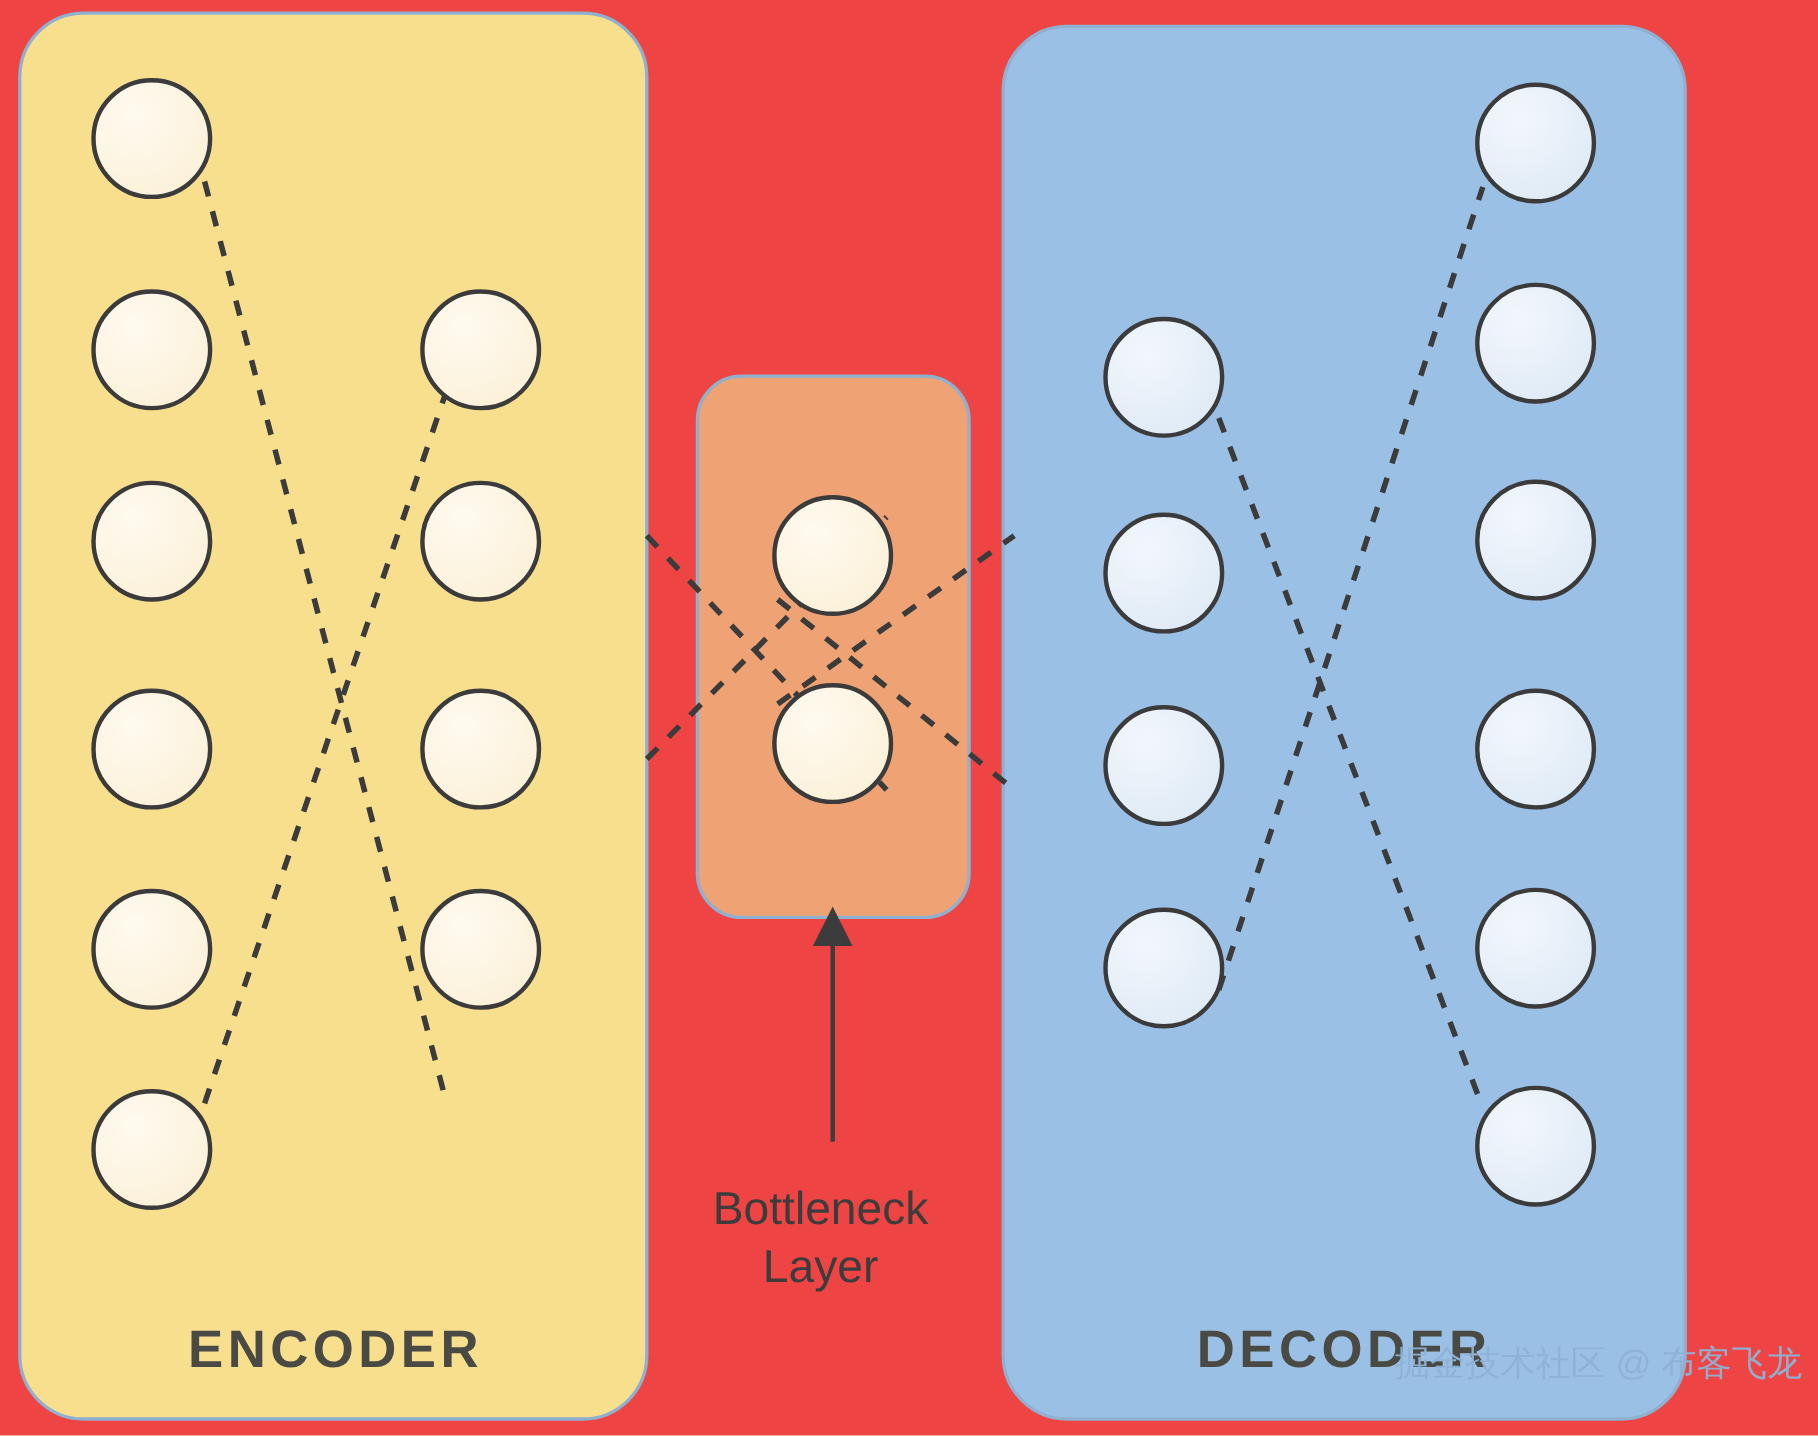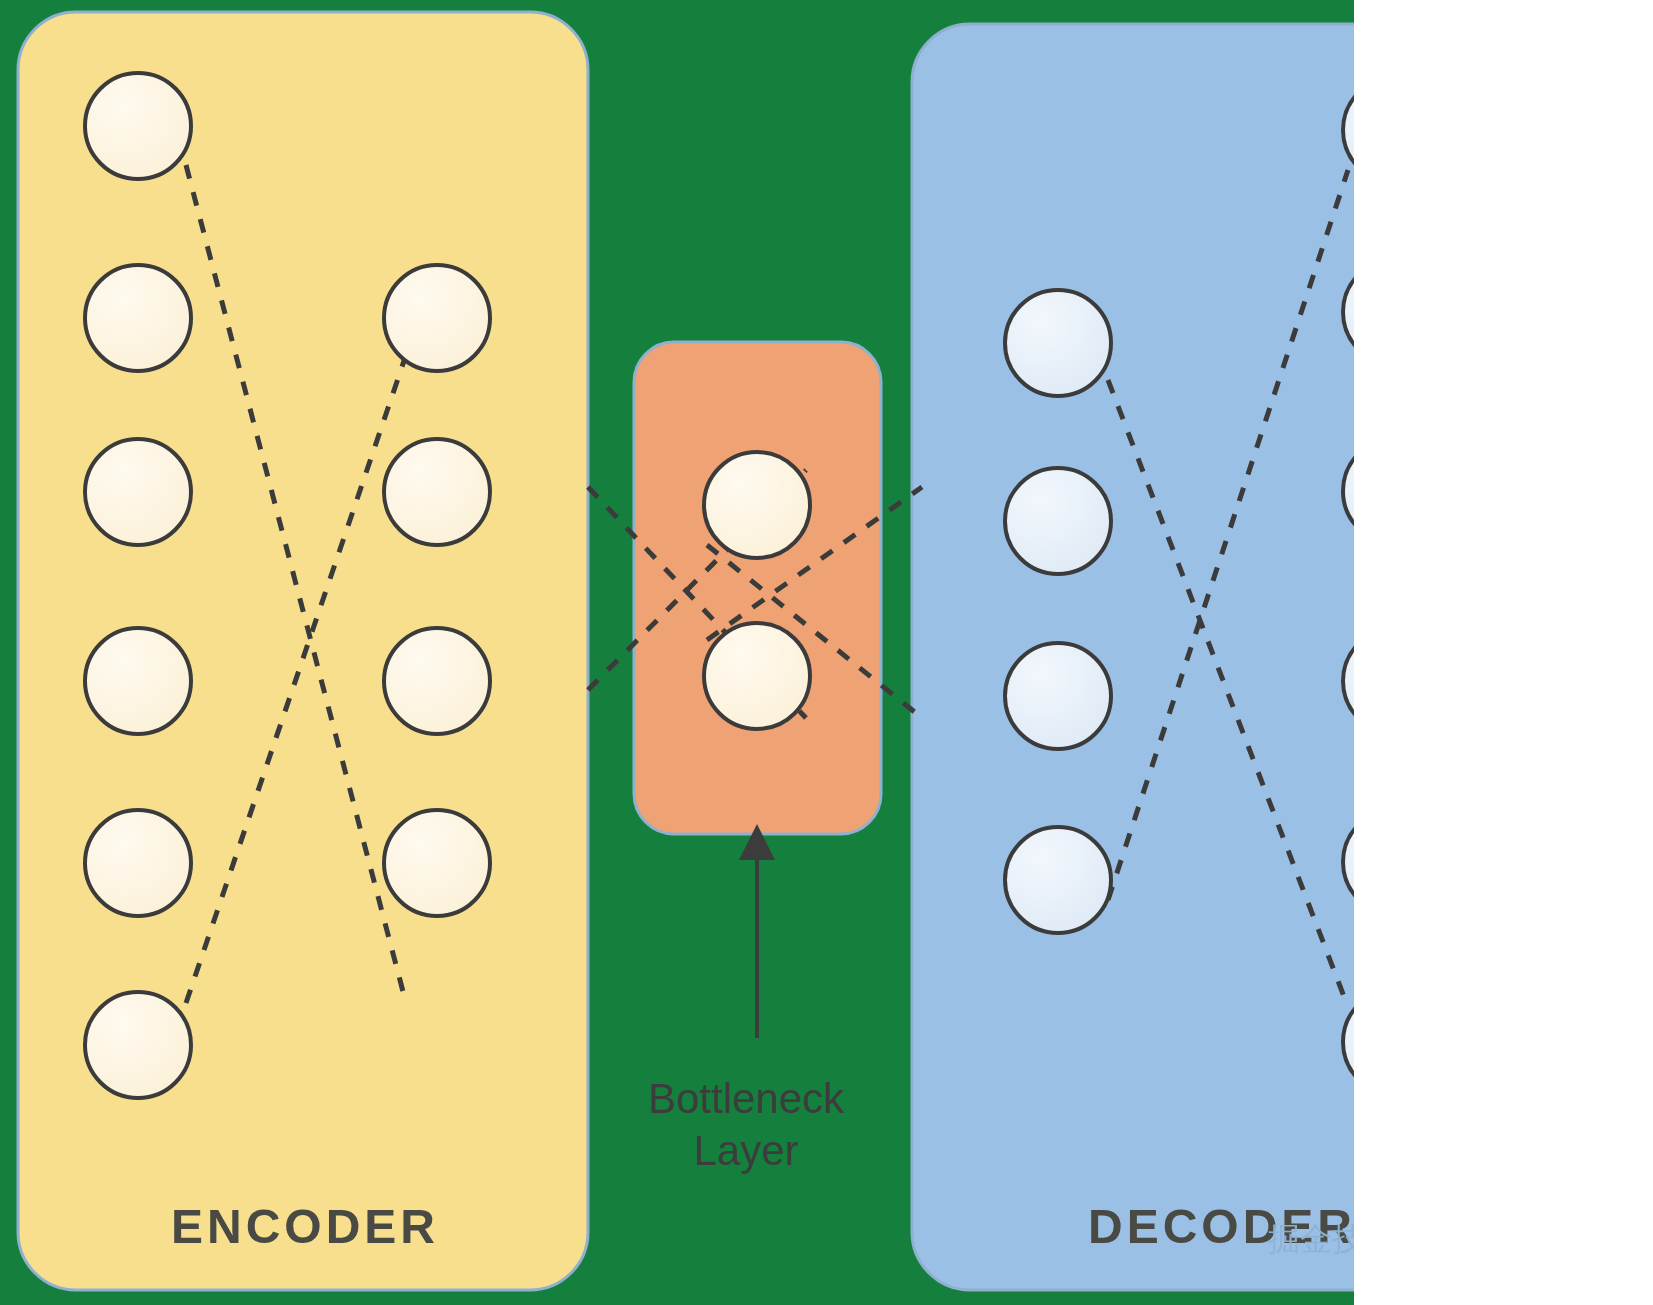--- a/index.html
+++ b/index.html
@@ -5,23 +5,23 @@
   html, body {
     margin: 0;
     padding: 0;
     background: #ffffff;
   }
   body {
     font-family: "Liberation Sans", sans-serif;
   }
   #stage {
     position: relative;
-    width: 1354px;
+    width: 1653px;
     height: 1305px;
-    background: #15803d;
+    background: #ef4444;
     overflow: hidden;
   }
   #diagram-svg {
     position: absolute;
     left: 0;
     top: 0;
     width: 1653px;
     height: 1305px;
   }
   .panel-label {

